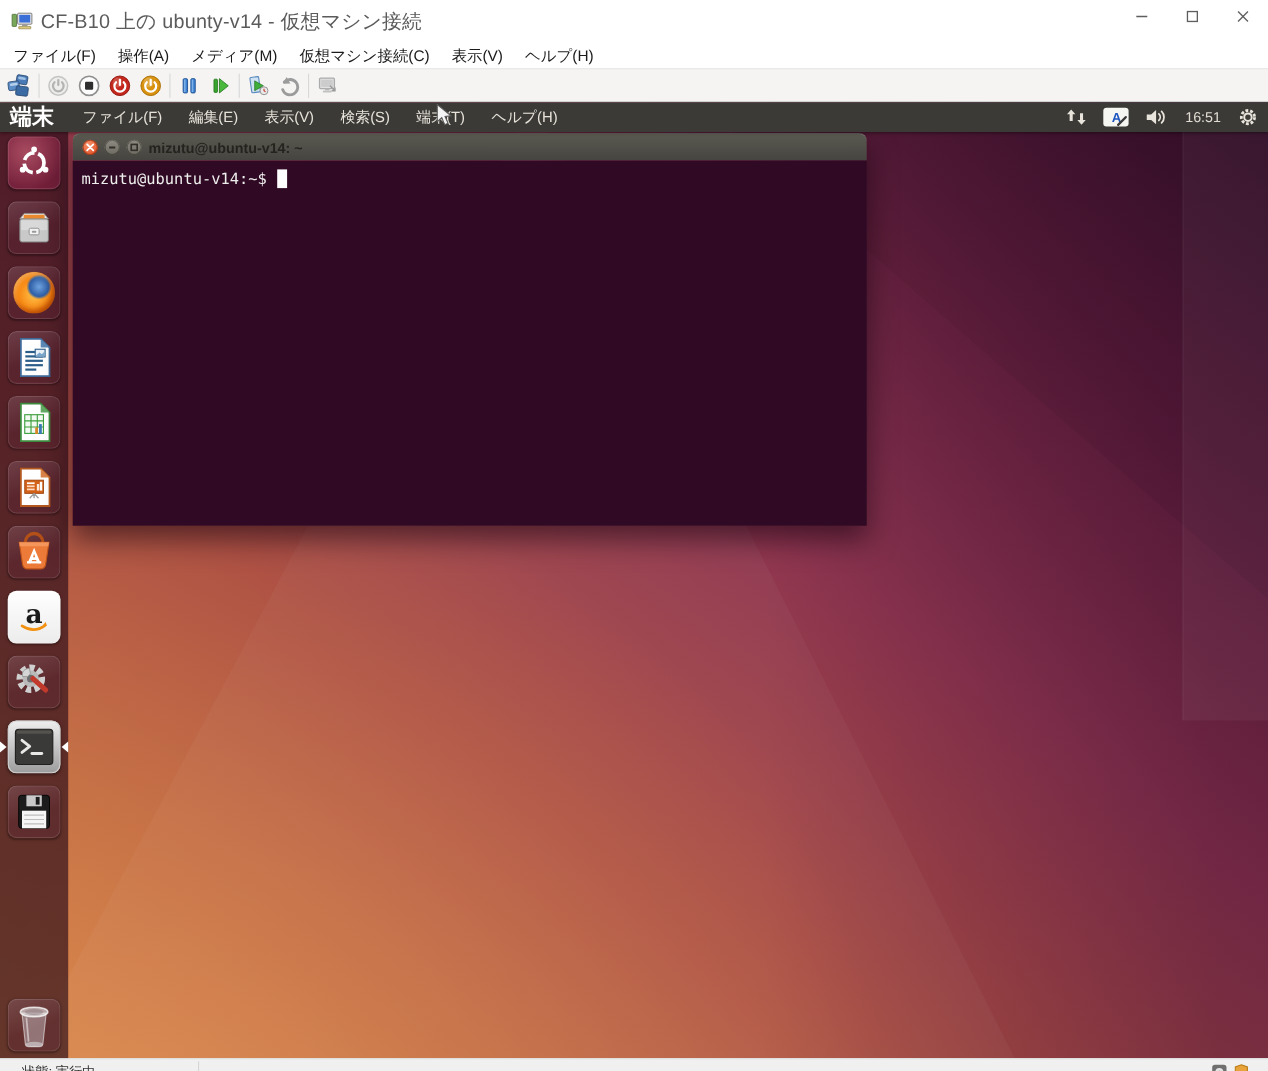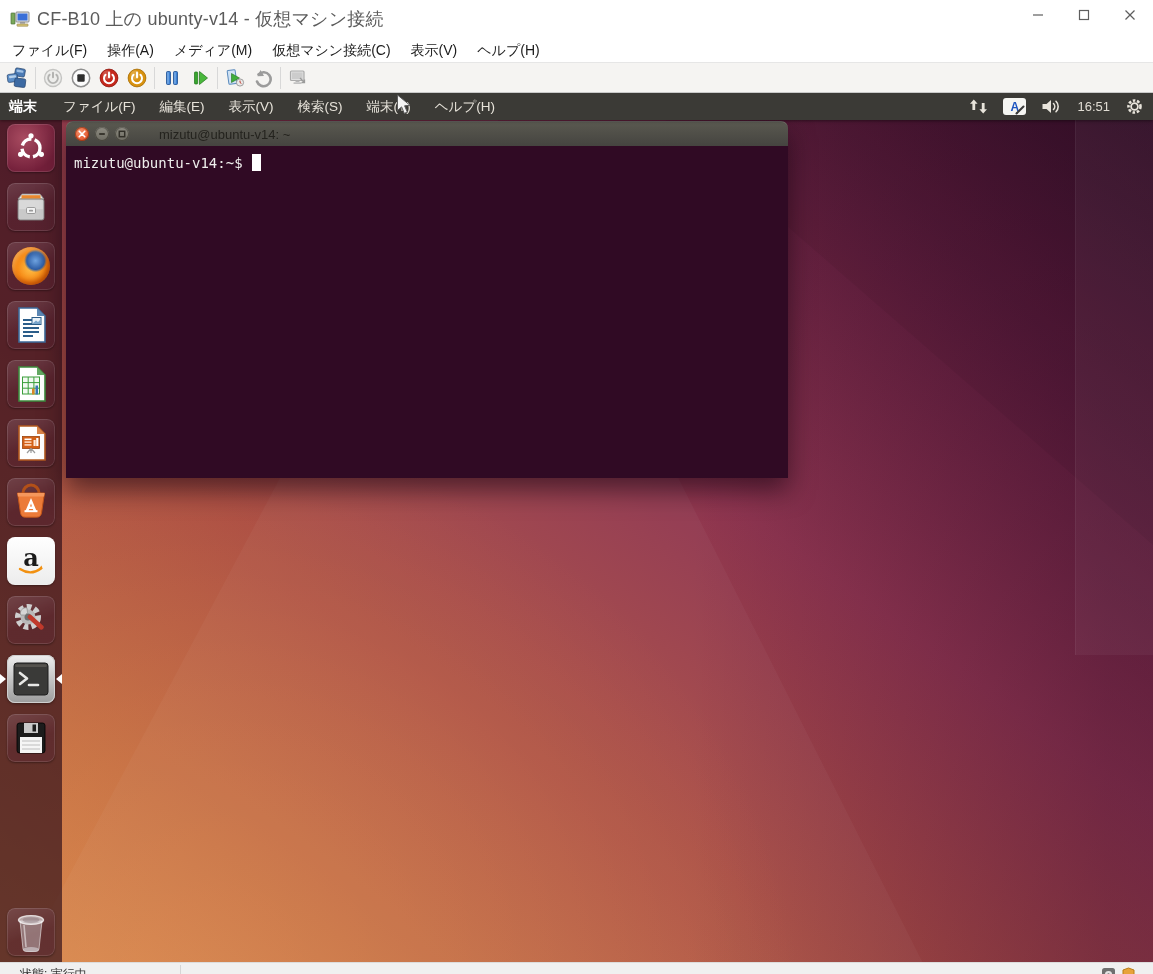--- a/index.html
+++ b/index.html
@@ -32,21 +32,21 @@
   .facet-1 { left:0; top:0; width:100%; height:100%; background:rgba(255,255,255,.035);
     clip-path:polygon(42% 0%, 2% 100%, 80% 100%); }
   .facet-2 { left:0; top:0; width:100%; height:100%; background:rgba(0,0,0,.05);
     clip-path:polygon(55% 0%, 100% 52%, 100% 0%); }
   .facet-band { left:1075px; top:0; width:78px; height:562px; background:rgba(255,255,255,.045);
     border-left:1px solid rgba(255,255,255,.05); }
 
   
   .guest-panel { position:absolute; left:0; top:0; width:100%; height:27px; background:#3b3a36;
     display:flex; align-items:center; color:#e7e3da; box-shadow:0 1px 3px rgba(0,0,0,.45); z-index:30; }
-  .gp-appname { margin-left:9px; font-weight:bold; font-size:14px; color:#ffffff; }
+  .gp-appname { margin-left:9px; font-weight:bold; font-size:20px; color:#ffffff; }
   .gp-menus { display:flex; margin-left:26px; gap:24px; }
   .gp-menu-item { font-size:13.5px; color:#e7e3da; }
   .gp-right { margin-left:auto; display:flex; align-items:center; gap:15px; margin-right:9px; }
   .gp-clock { font-size:13px; color:#e0dcd3; }
   .input-badge { width:23px; height:17px; background:#f5f5f2; border-radius:3px; position:relative;
     display:flex; align-items:center; justify-content:center; }
   .input-badge span { color:#1d55c0; font-weight:bold; font-size:12px; font-style:normal; }
   .input-badge svg { position:absolute; right:0px; bottom:0px; }
 
   
@@ -74,21 +74,21 @@
   
   .term-window { position:absolute; left:66px; top:28px; width:722px; z-index:25;
     box-shadow:0 12px 26px rgba(15,0,12,.55); border-radius:7px 7px 0 0; }
   .term-titlebar { height:25px; border-radius:7px 7px 0 0;
     background:linear-gradient(#5a5950, #454440); border-top:1px solid rgba(255,255,255,.18);
     display:flex; align-items:center; padding-left:9px; }
   .wm-btn { width:14px; height:14px; border-radius:50%; margin-right:6px;
     display:flex; align-items:center; justify-content:center; }
   .wm-close { background:radial-gradient(circle at 35% 30%, #f6916c, #e3592f 70%, #c8471f); box-shadow:inset 0 0 0 1px rgba(120,35,5,.6); }
   .wm-min, .wm-max { background:linear-gradient(#8f8d83,#6c6a61); box-shadow:inset 0 0 0 1px rgba(40,38,30,.55), inset 0 1px 0 rgba(255,255,255,.25); }
-  .term-title { margin-left:24px; font-size:13px; font-weight:normal; color:#24231e; }
+  .term-title { font-size:13px; font-weight:bold; color:#24231e; }
   .term-body { height:332px; background:#300a24; padding:8px 0 0 8px; }
   .term-line { display:flex; align-items:center; font-family:"DejaVu Sans Mono","Liberation Mono",monospace;
     font-size:14px; color:#eeeeec; }
   .term-cursor { width:9px; height:17px; background:#ffffff; margin-left:9px; }
 
   
   .mouse-cursor { position:absolute; left:396px; top:1px; z-index:50; }
 
   
   .host-statusbar { height:22px; background:#f0f0f0; border-top:1px solid #dcdcdc; position:relative;

